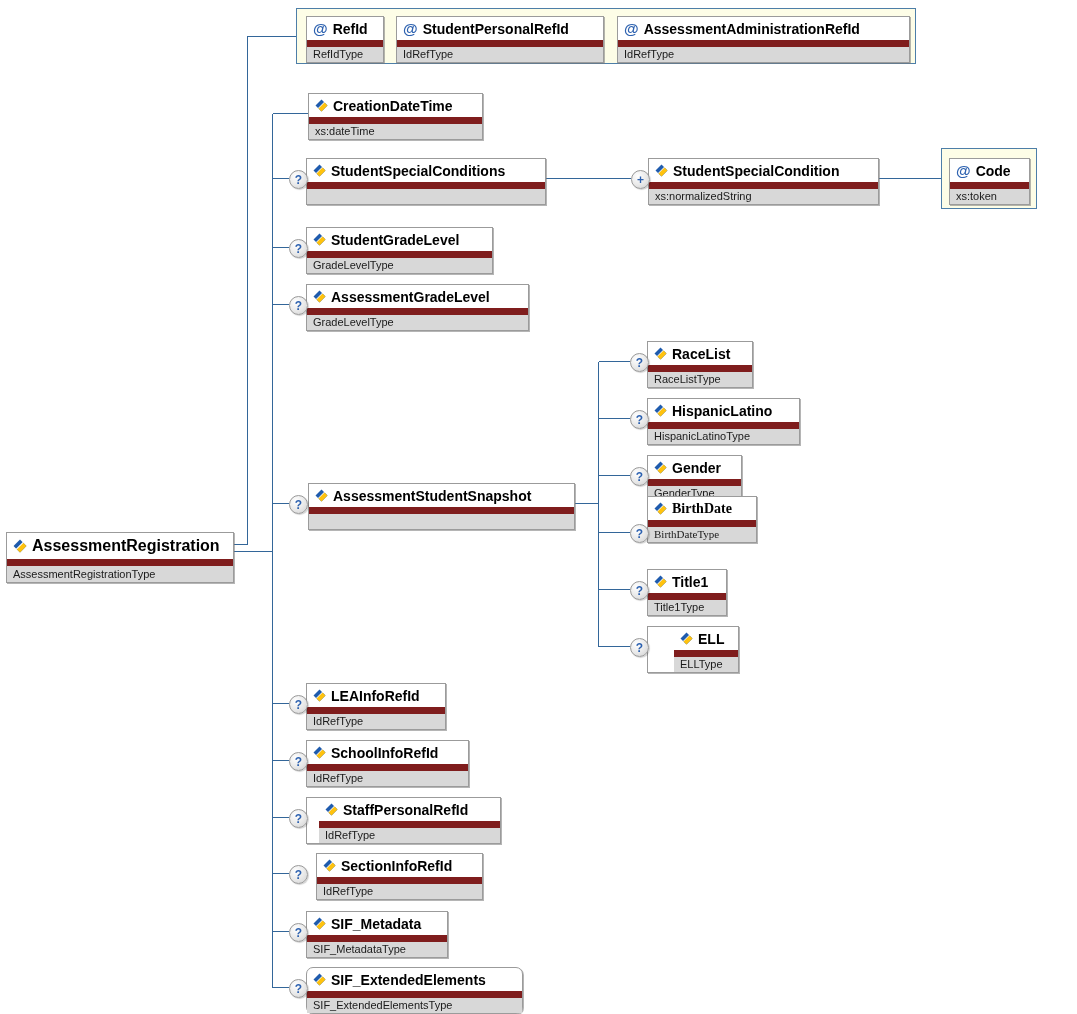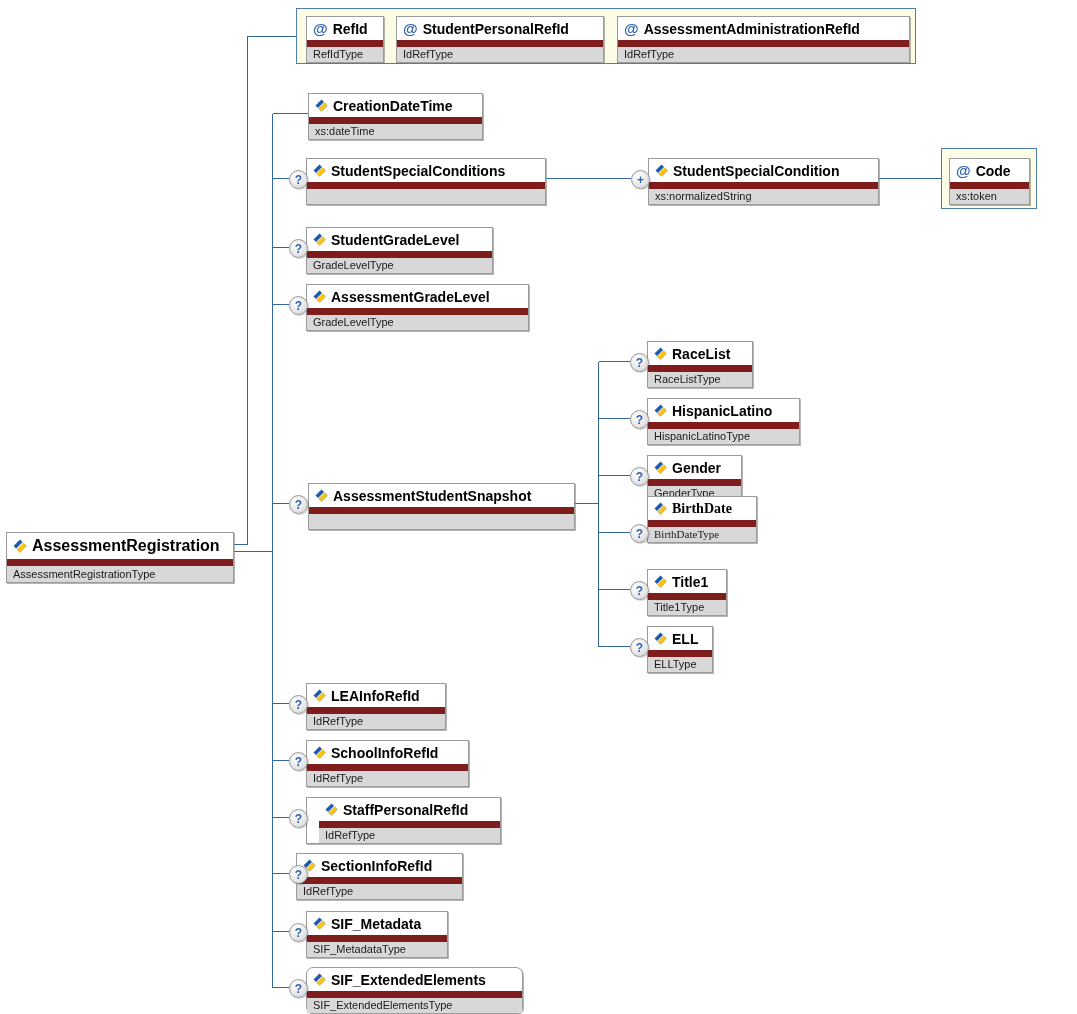--- a/index.html
+++ b/index.html
@@ -251,21 +251,21 @@
           <use href="#icon-element"></use>
         </svg>
       <span>Title1</span>
     </div>
     <div class="node-type">Title1Type</div>
   </div>
 
   <div class="occ" style="left:630px;top:638px;">
       <span>?</span>
     </div>
-  <div class="node" style="left:647px;top:626px;width:64px;">
+  <div class="node" style="left:647px;top:626px;width:64px;padding-left:26px;">
     <div class="node-title">
       <svg class="el" width="13" height="13">
           <use href="#icon-element"></use>
         </svg>
       <span>ELL</span>
     </div>
     <div class="node-type">ELLType</div>
   </div>
 
   <div class="occ" style="left:289px;top:695px;">
@@ -303,21 +303,21 @@
           <use href="#icon-element"></use>
         </svg>
       <span>StaffPersonalRefId</span>
     </div>
     <div class="node-type">IdRefType</div>
   </div>
 
   <div class="occ" style="left:289px;top:865px;">
       <span>?</span>
     </div>
-  <div class="node" style="left:296px;top:853px;width:165px;">
+  <div class="node" style="left:316px;top:853px;width:165px;">
     <div class="node-title">
       <svg class="el" width="13" height="13">
           <use href="#icon-element"></use>
         </svg>
       <span>SectionInfoRefId</span>
     </div>
     <div class="node-type">IdRefType</div>
   </div>
 
   <div class="occ" style="left:289px;top:923px;">

